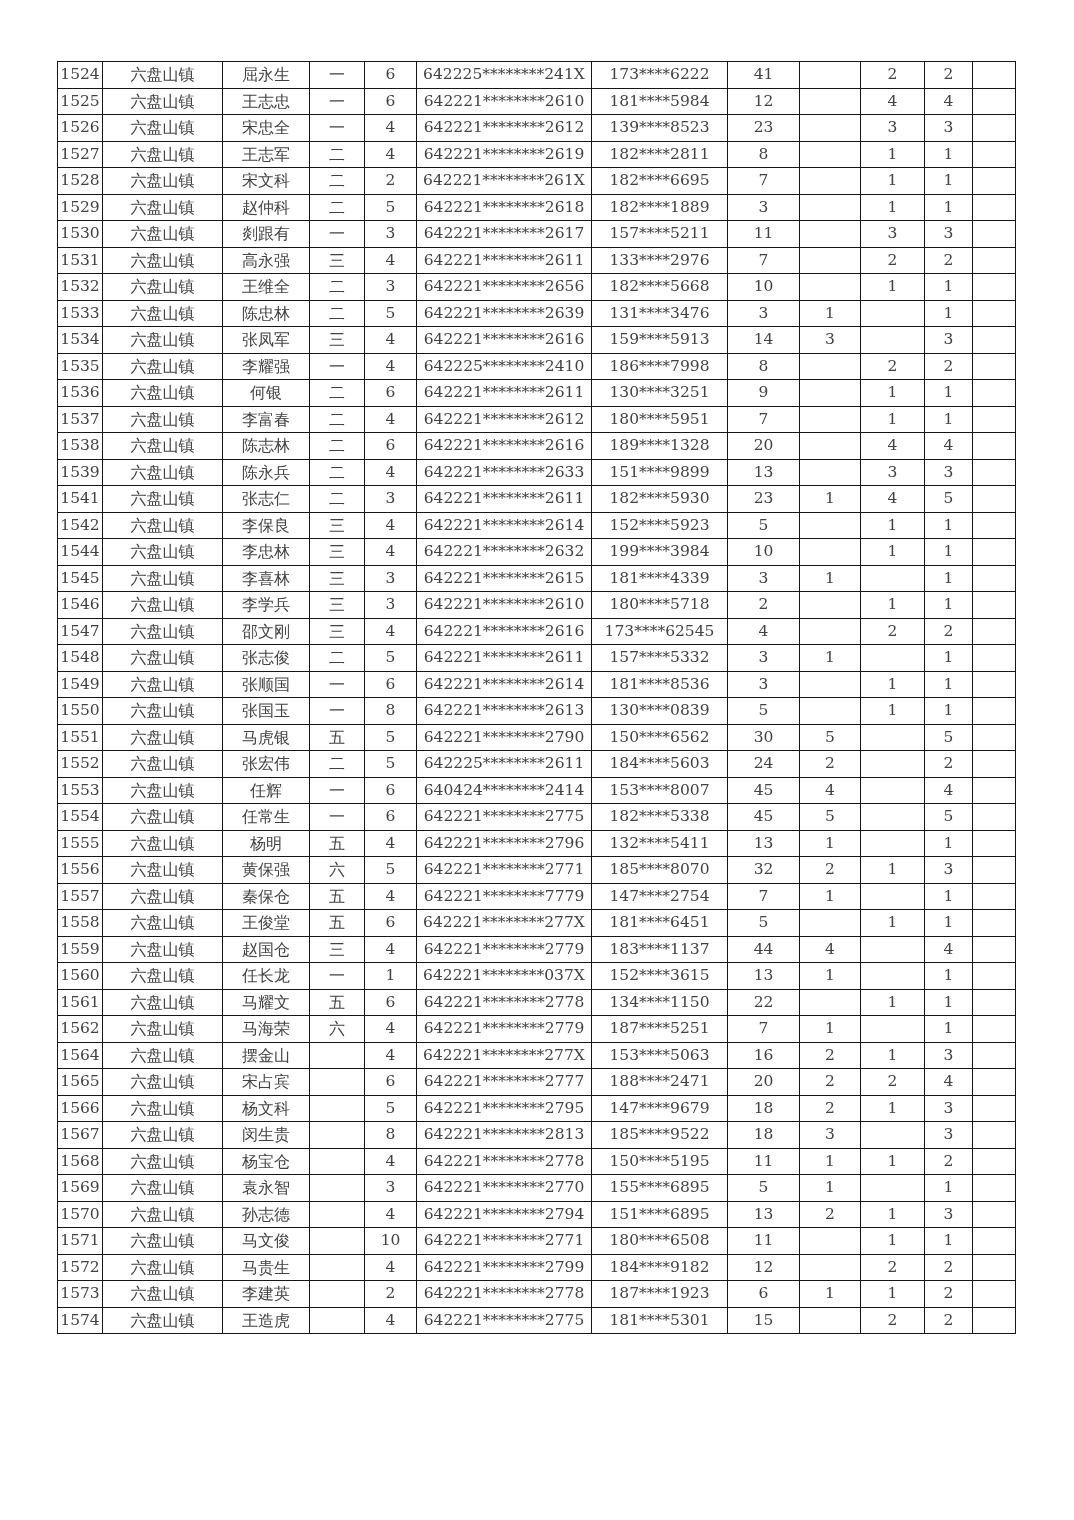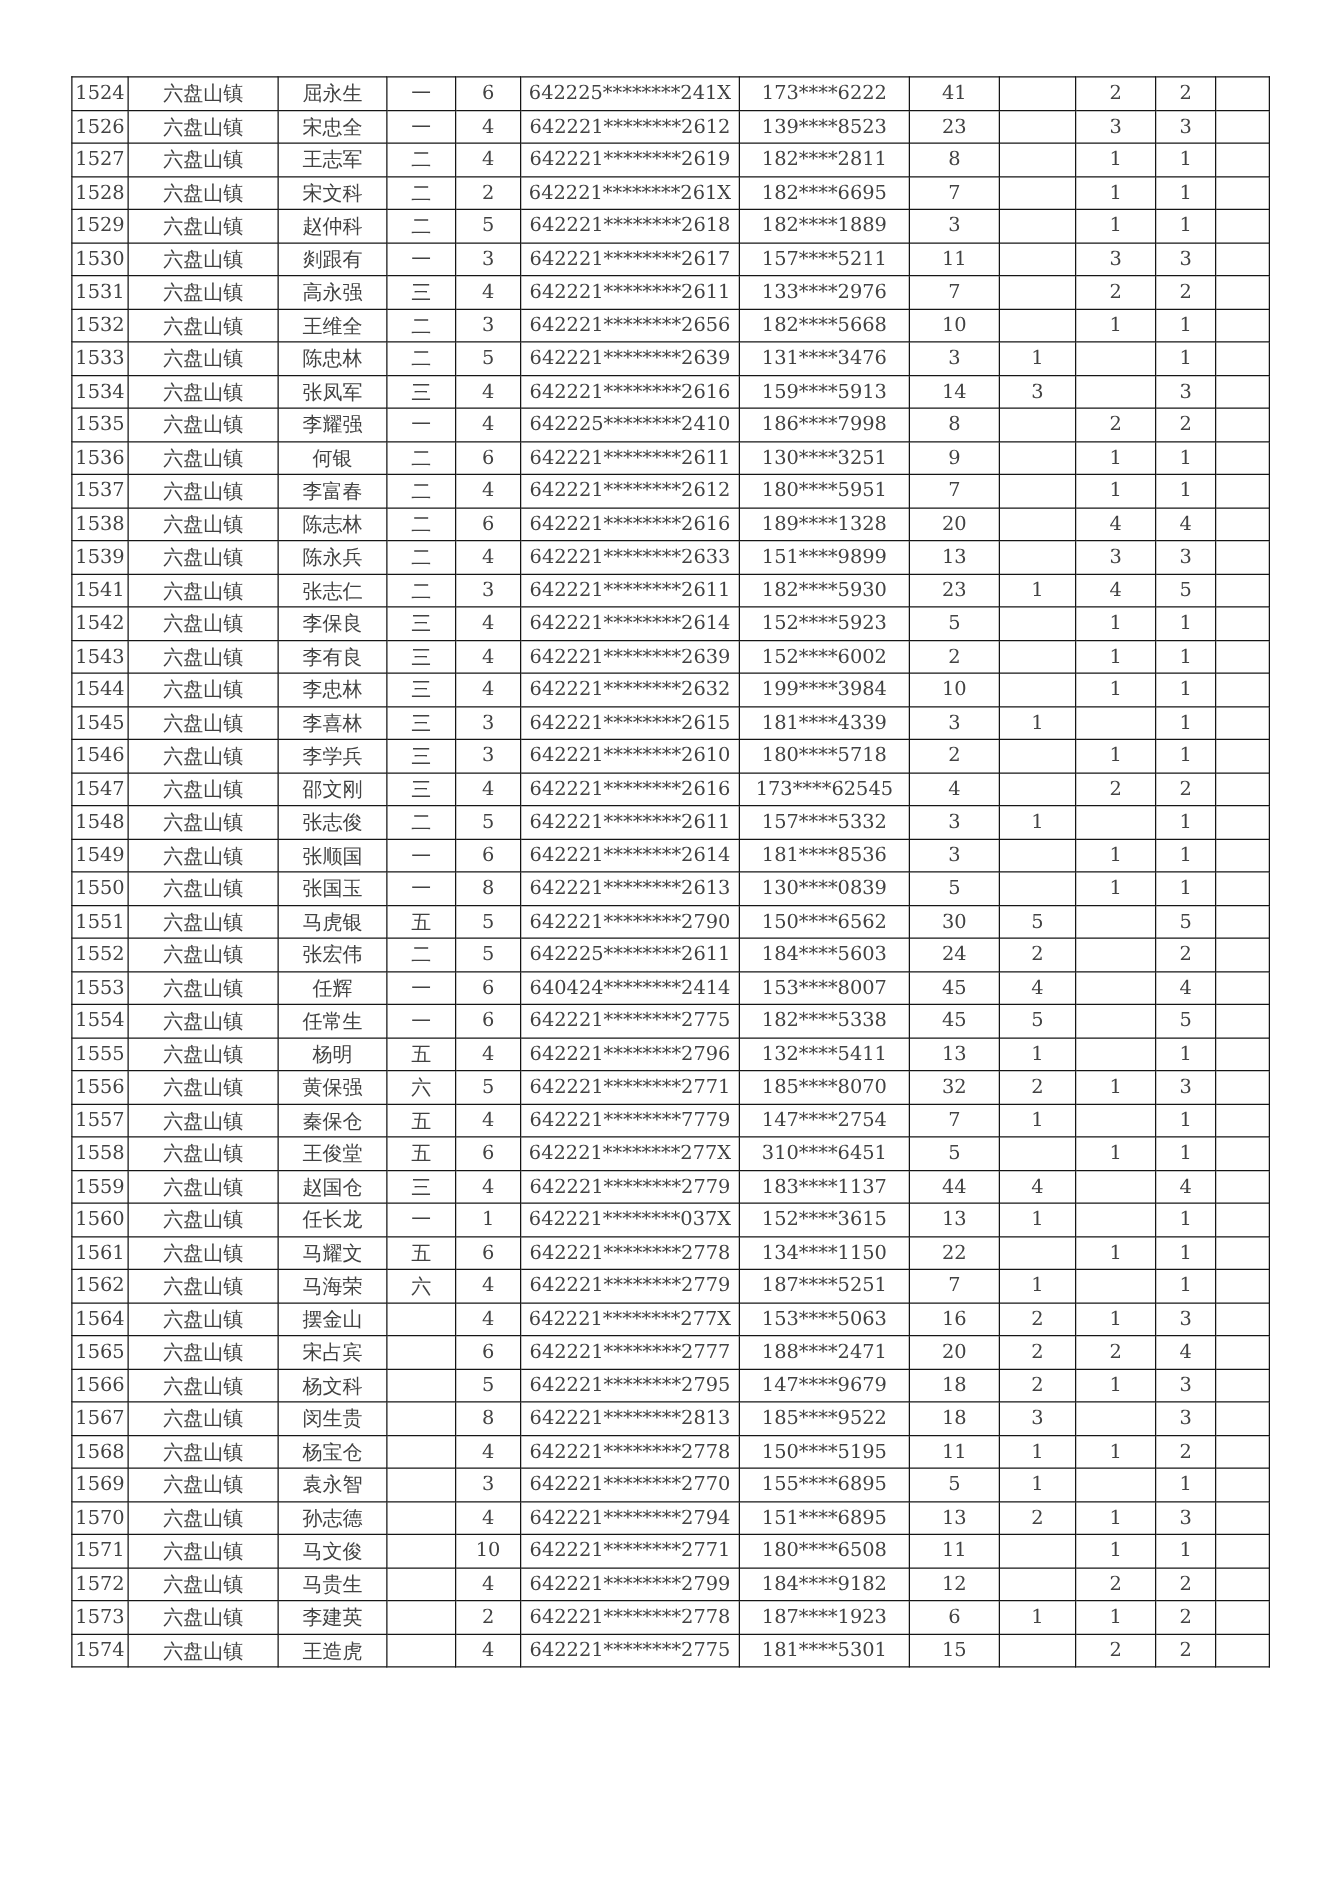--- a/index.html
+++ b/index.html
@@ -84,20 +84,34 @@
           <td class="c5">6</td>
           <td class="c6">642225********241X</td>
           <td class="c7">173****6222</td>
           <td class="c8">41</td>
           <td class="c9"></td>
           <td class="c10">2</td>
           <td class="c11">2</td>
           <td class="c12"></td>
         </tr>
         <tr>
+          <td class="c1">1525</td>
+          <td class="c2">六盘山镇</td>
+          <td class="c3">王志忠</td>
+          <td class="c4">一</td>
+          <td class="c5">6</td>
+          <td class="c6">642221********2610</td>
+          <td class="c7">181****5984</td>
+          <td class="c8">12</td>
+          <td class="c9"></td>
+          <td class="c10">4</td>
+          <td class="c11">4</td>
+          <td class="c12"></td>
+        </tr>
+        <tr>
           <td class="c1">1526</td>
           <td class="c2">六盘山镇</td>
           <td class="c3">宋忠全</td>
           <td class="c4">一</td>
           <td class="c5">4</td>
           <td class="c6">642221********2612</td>
           <td class="c7">139****8523</td>
           <td class="c8">23</td>
           <td class="c9"></td>
           <td class="c10">3</td>
@@ -302,34 +316,20 @@
         </tr>
         <tr>
           <td class="c1">1542</td>
           <td class="c2">六盘山镇</td>
           <td class="c3">李保良</td>
           <td class="c4">三</td>
           <td class="c5">4</td>
           <td class="c6">642221********2614</td>
           <td class="c7">152****5923</td>
           <td class="c8">5</td>
-          <td class="c9"></td>
-          <td class="c10">1</td>
-          <td class="c11">1</td>
-          <td class="c12"></td>
-        </tr>
-        <tr>
-          <td class="c1">1543</td>
-          <td class="c2">六盘山镇</td>
-          <td class="c3">李有良</td>
-          <td class="c4">三</td>
-          <td class="c5">4</td>
-          <td class="c6">642221********2639</td>
-          <td class="c7">152****6002</td>
-          <td class="c8">2</td>
           <td class="c9"></td>
           <td class="c10">1</td>
           <td class="c11">1</td>
           <td class="c12"></td>
         </tr>
         <tr>
           <td class="c1">1544</td>
           <td class="c2">六盘山镇</td>
           <td class="c3">李忠林</td>
           <td class="c4">三</td>
@@ -524,21 +524,21 @@
           <td class="c11">1</td>
           <td class="c12"></td>
         </tr>
         <tr>
           <td class="c1">1558</td>
           <td class="c2">六盘山镇</td>
           <td class="c3">王俊堂</td>
           <td class="c4">五</td>
           <td class="c5">6</td>
           <td class="c6">642221********277X</td>
-          <td class="c7">310****6451</td>
+          <td class="c7">181****6451</td>
           <td class="c8">5</td>
           <td class="c9"></td>
           <td class="c10">1</td>
           <td class="c11">1</td>
           <td class="c12"></td>
         </tr>
         <tr>
           <td class="c1">1559</td>
           <td class="c2">六盘山镇</td>
           <td class="c3">赵国仓</td>

